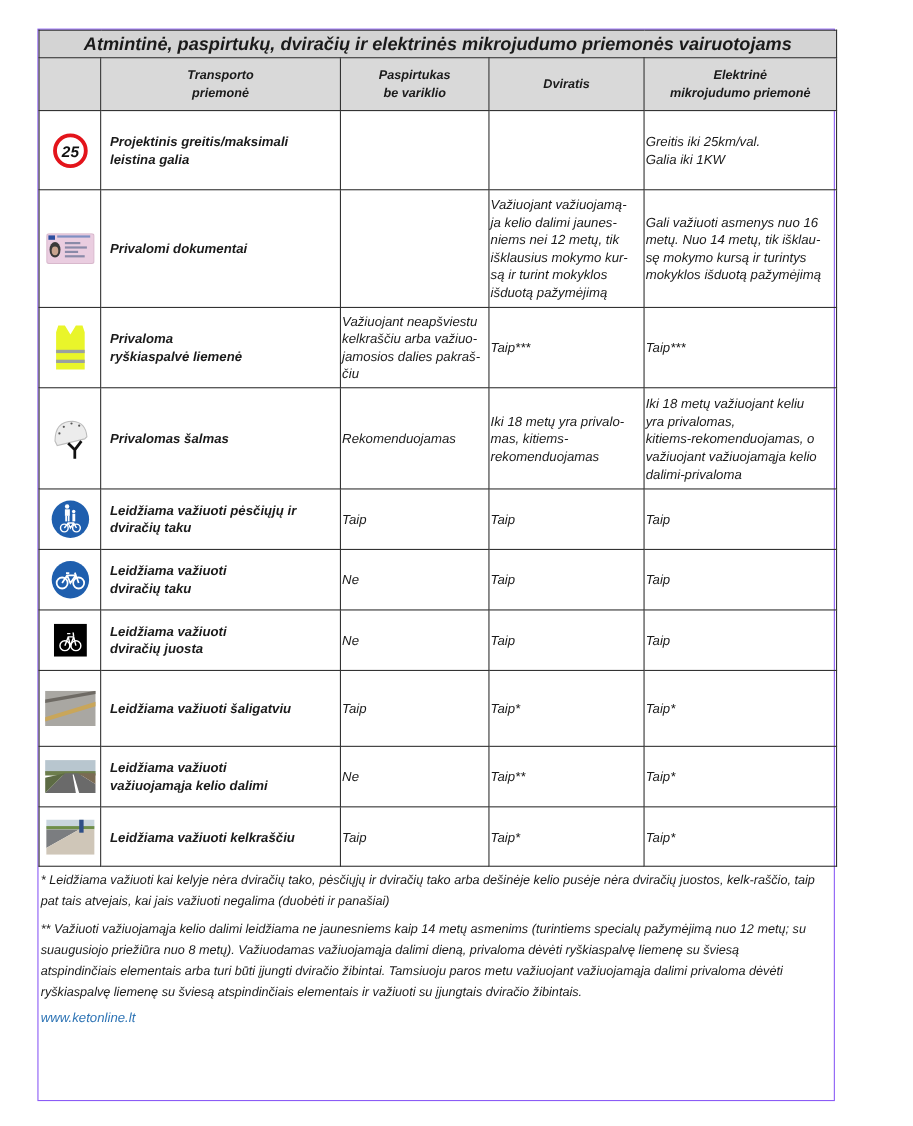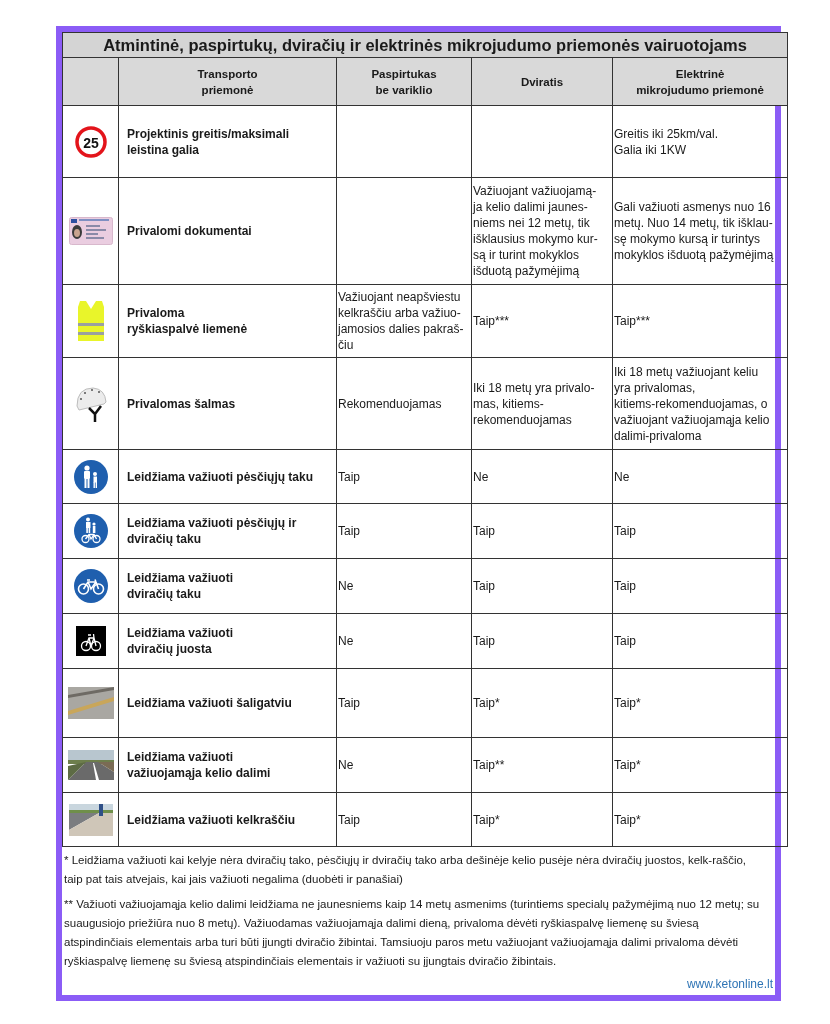--- a/index.html
+++ b/index.html
@@ -1,27 +1,27 @@
 <!DOCTYPE html>
 <html><head>
 <meta charset="utf-8">
 <style>
   html, body { margin:0; padding:0; background:#ffffff; }
   body { width:830px; height:1024px; position:relative; font-family:"Liberation Sans", sans-serif; color:#1a1a1a; }
-  .sheet { position:absolute; left:56px; top:26px; width:725px; height:975px; border:6px solid #8b5cf6; box-sizing:border-box; }
+  .sheet { position:absolute; left:34px; top:26px; width:725px; height:975px; border:1px solid #8b5cf6; box-sizing:border-box;font-style:italic; }
   table { border-collapse:collapse; width:100%; table-layout:fixed; }
   td, th { border:1px solid #333; padding:0 2px; vertical-align:middle; font-size:12px; line-height:16px; }
   .title { background:#d4d4d4; font-size:16.5px; font-weight:bold; text-align:center; height:24px; padding:0; }
   .hdr th { background:#d9d9d9; font-weight:bold; font-size:11.5px; line-height:16px; height:47px; text-align:center; }
   .icon-cell { text-align:center; padding:0; }
   .label { font-weight:bold; font-size:12px; padding-left:8px;margin-top:27px; }
   .val { font-size:12px; padding-left:1px; }
   .notes { padding:4px 2px 0 2px; font-size:11.5px; line-height:19px; }
   .notes p { margin:0 12px 6px 0; }
-  .link { text-align:right; color:#2e74b5; font-size:12px; margin-top:-2px; }
+  .link { color:#2e74b5; font-size:12px; margin-top:-2px; }
   .pre { white-space:pre-line; }
   svg { display:inline-block; vertical-align:middle; }
 </style>
 </head>
 <body>
 
 <div class="sheet">
 <table>
   <colgroup>
     <col style="width:56px">
@@ -122,39 +122,20 @@
     <td class="val pre">Iki 18 metų yra privalo-
 mas, kitiems-
 rekomenduojamas</td>
     <td class="val pre">Iki 18 metų važiuojant keliu
 yra privalomas,
 kitiems-rekomenduojamas, o
 važiuojant važiuojamąja kelio
 dalimi-privaloma</td>
   </tr>
 
-  <tr style="height:54px">
-    <td class="icon-cell">
-      <svg width="36" height="36" viewBox="0 0 36 36">
-              <circle cx="18" cy="18" r="17" fill="#1f5fae"></circle>
-              <circle cx="14" cy="9" r="2.6" fill="#fff"></circle>
-              <rect x="11" y="12" width="6" height="8" rx="1" fill="#fff"></rect>
-              <rect x="11.5" y="20" width="2" height="9" fill="#fff"></rect>
-              <rect x="14.5" y="20" width="2" height="9" fill="#fff"></rect>
-              <circle cx="22" cy="15" r="2" fill="#fff"></circle>
-              <rect x="20.5" y="17.5" width="3.5" height="6" fill="#fff"></rect>
-              <rect x="20.5" y="23" width="1.4" height="6" fill="#fff"></rect>
-              <rect x="22.6" y="23" width="1.4" height="6" fill="#fff"></rect>
-            </svg>
-    </td>
-    <td class="label pre">Leidžiama važiuoti pėsčiųjų taku</td>
-    <td class="val pre">Taip</td>
-    <td class="val pre">Ne</td>
-    <td class="val pre">Ne</td>
-  </tr>
 
   <tr style="height:55px">
     <td class="icon-cell">
       <svg width="36" height="36" viewBox="0 0 36 36">
               <circle cx="18" cy="18" r="17" fill="#1f5fae"></circle>
               <circle cx="15" cy="6.5" r="2" fill="#fff"></circle>
               <rect x="13" y="9" width="4.5" height="6" fill="#fff"></rect>
               <rect x="13.3" y="15" width="1.6" height="5" fill="#fff"></rect>
               <rect x="15.6" y="15" width="1.6" height="5" fill="#fff"></rect>
               <circle cx="21" cy="11" r="1.6" fill="#fff"></circle>

